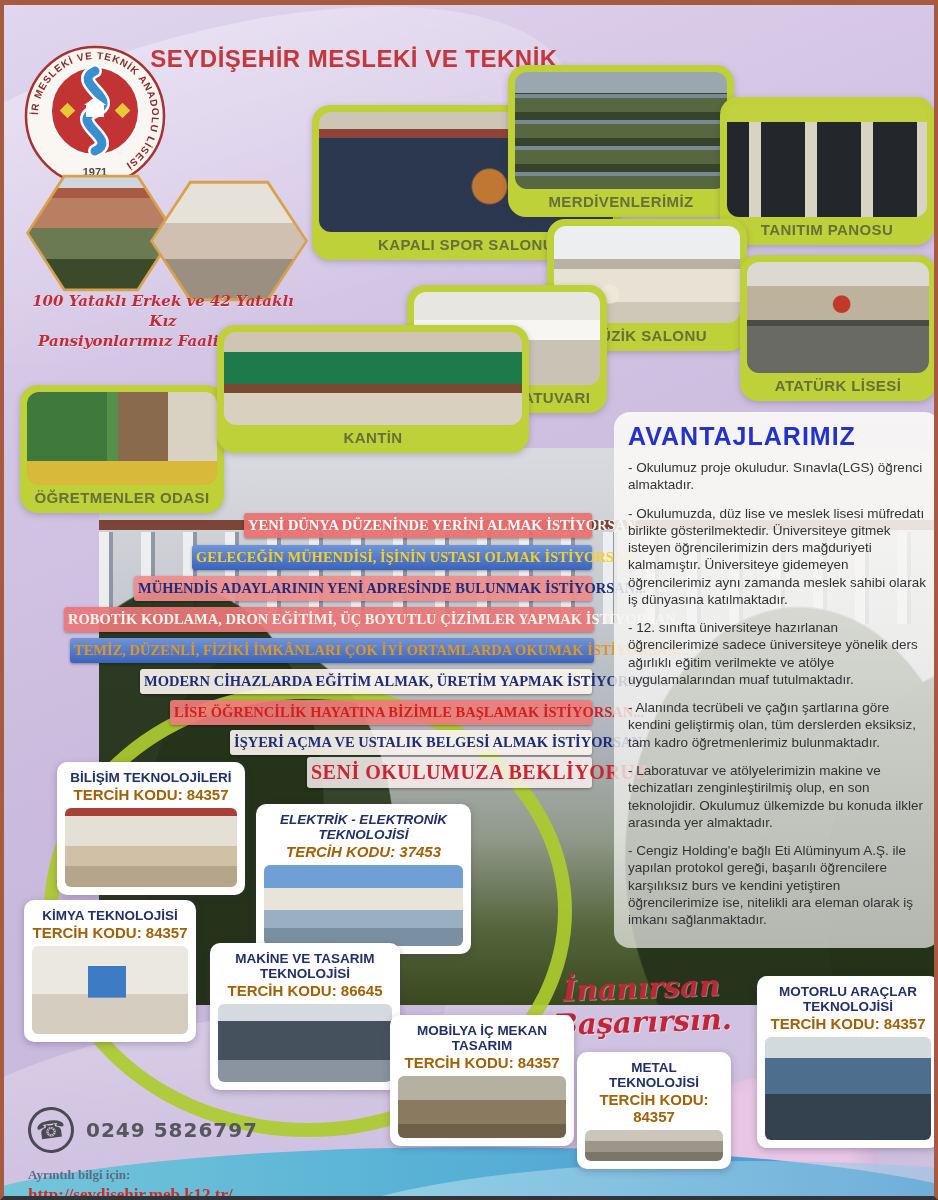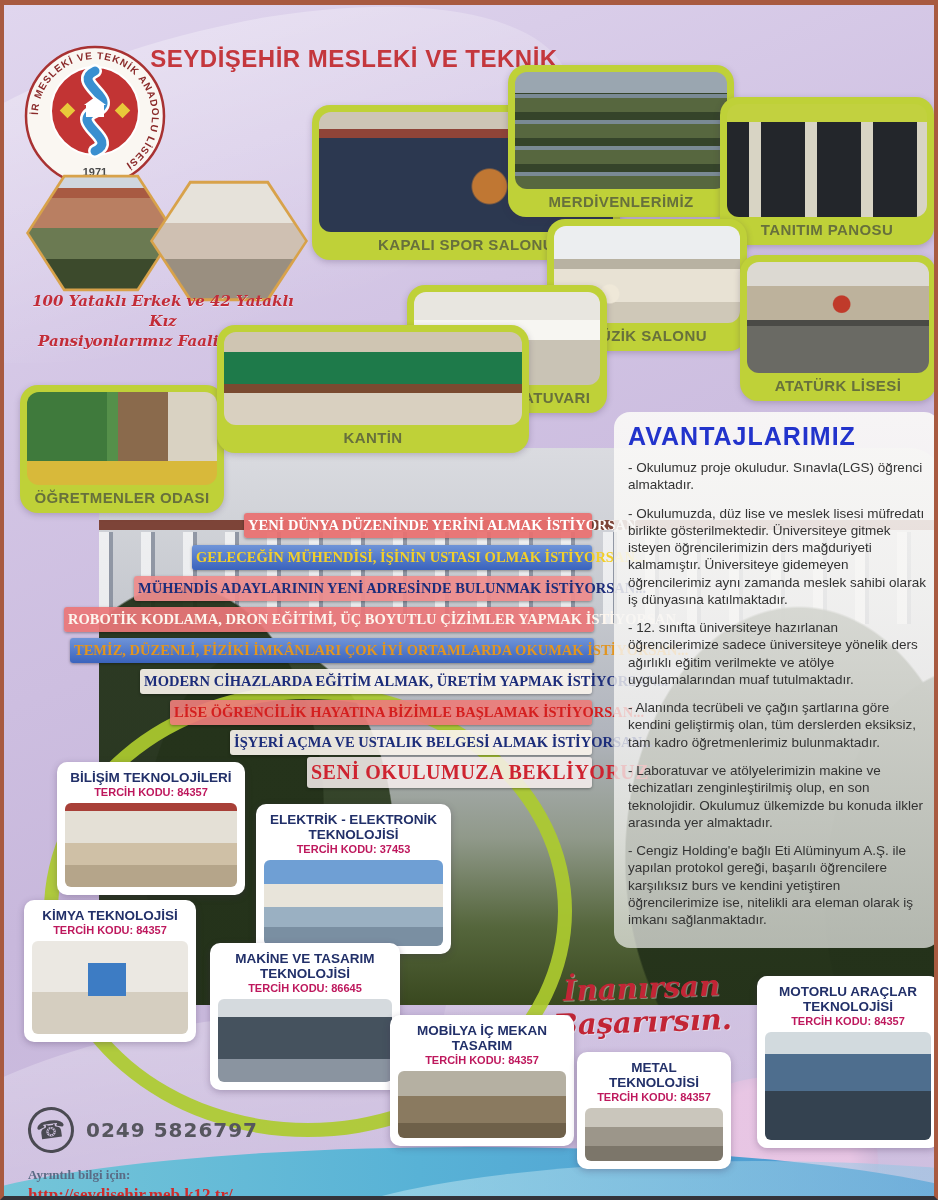--- a/index.html
+++ b/index.html
@@ -72,24 +72,24 @@
   
   .advantages{position:absolute;left:610px;top:407px;width:326px;height:536px;z-index:3;
     background:linear-gradient(180deg,rgba(250,249,247,0.92) 0%,rgba(245,244,242,0.80) 55%,rgba(240,240,238,0.70) 100%);
     border-radius:16px;padding:10px 14px;box-sizing:border-box;}
   .advantages h2{margin:0 0 8px 0;color:#2233cc;font-size:25px;letter-spacing:1px;}
   .advantages p{margin:0 0 11px 0;color:#333;font-size:13.5px;line-height:1.28;}
   
   .dept{position:absolute;background:#fff;border-radius:10px;padding:8px;box-sizing:border-box;
     display:flex;flex-direction:column;z-index:5;box-shadow:0 2px 7px rgba(60,40,80,0.3);}
   .dept-name{color:#223069;font-weight:bold;font-size:13.5px;line-height:1.12;text-align:center;}
-  .dept-code{color:#be185d;font-weight:bold;font-size:11px;text-align:center;margin:1px 0 5px 0;}
+  .dept-code{color:#a16207;font-weight:bold;font-size:15px;text-align:center;margin:1px 0 5px 0;}
   .dept .photo{flex:1;border-radius:6px;}
   .d-bilisim{left:53px;top:757px;width:188px;height:133px;}
-  .d-elektrik{left:252px;top:799px;width:195px;height:150px;}
+  .d-elektrik{left:252px;top:799px;width:215px;height:150px;font-style:italic;}
   .d-kimya{left:20px;top:887px;width:172px;height:142px;margin-top:8px;}
   .d-makine{left:206px;top:938px;width:190px;height:147px;}
   .d-mobilya{left:386px;top:1010px;width:184px;height:131px;}
   .d-metal{left:573px;top:1047px;width:154px;height:117px;justify-content:center;}
   .d-motorlu{left:753px;top:971px;width:182px;height:172px;}
   
   .motto{position:absolute;left:468px;top:966px;width:340px;text-align:center;z-index:4;
     font-family:"DejaVu Serif",serif;font-style:italic;font-weight:bold;font-size:29px;color:#c22535;
     transform:rotate(-2deg);text-shadow:1px 1px 0 rgba(255,255,255,0.4);}
   .contact{position:absolute;left:24px;top:1102px;z-index:5;}

